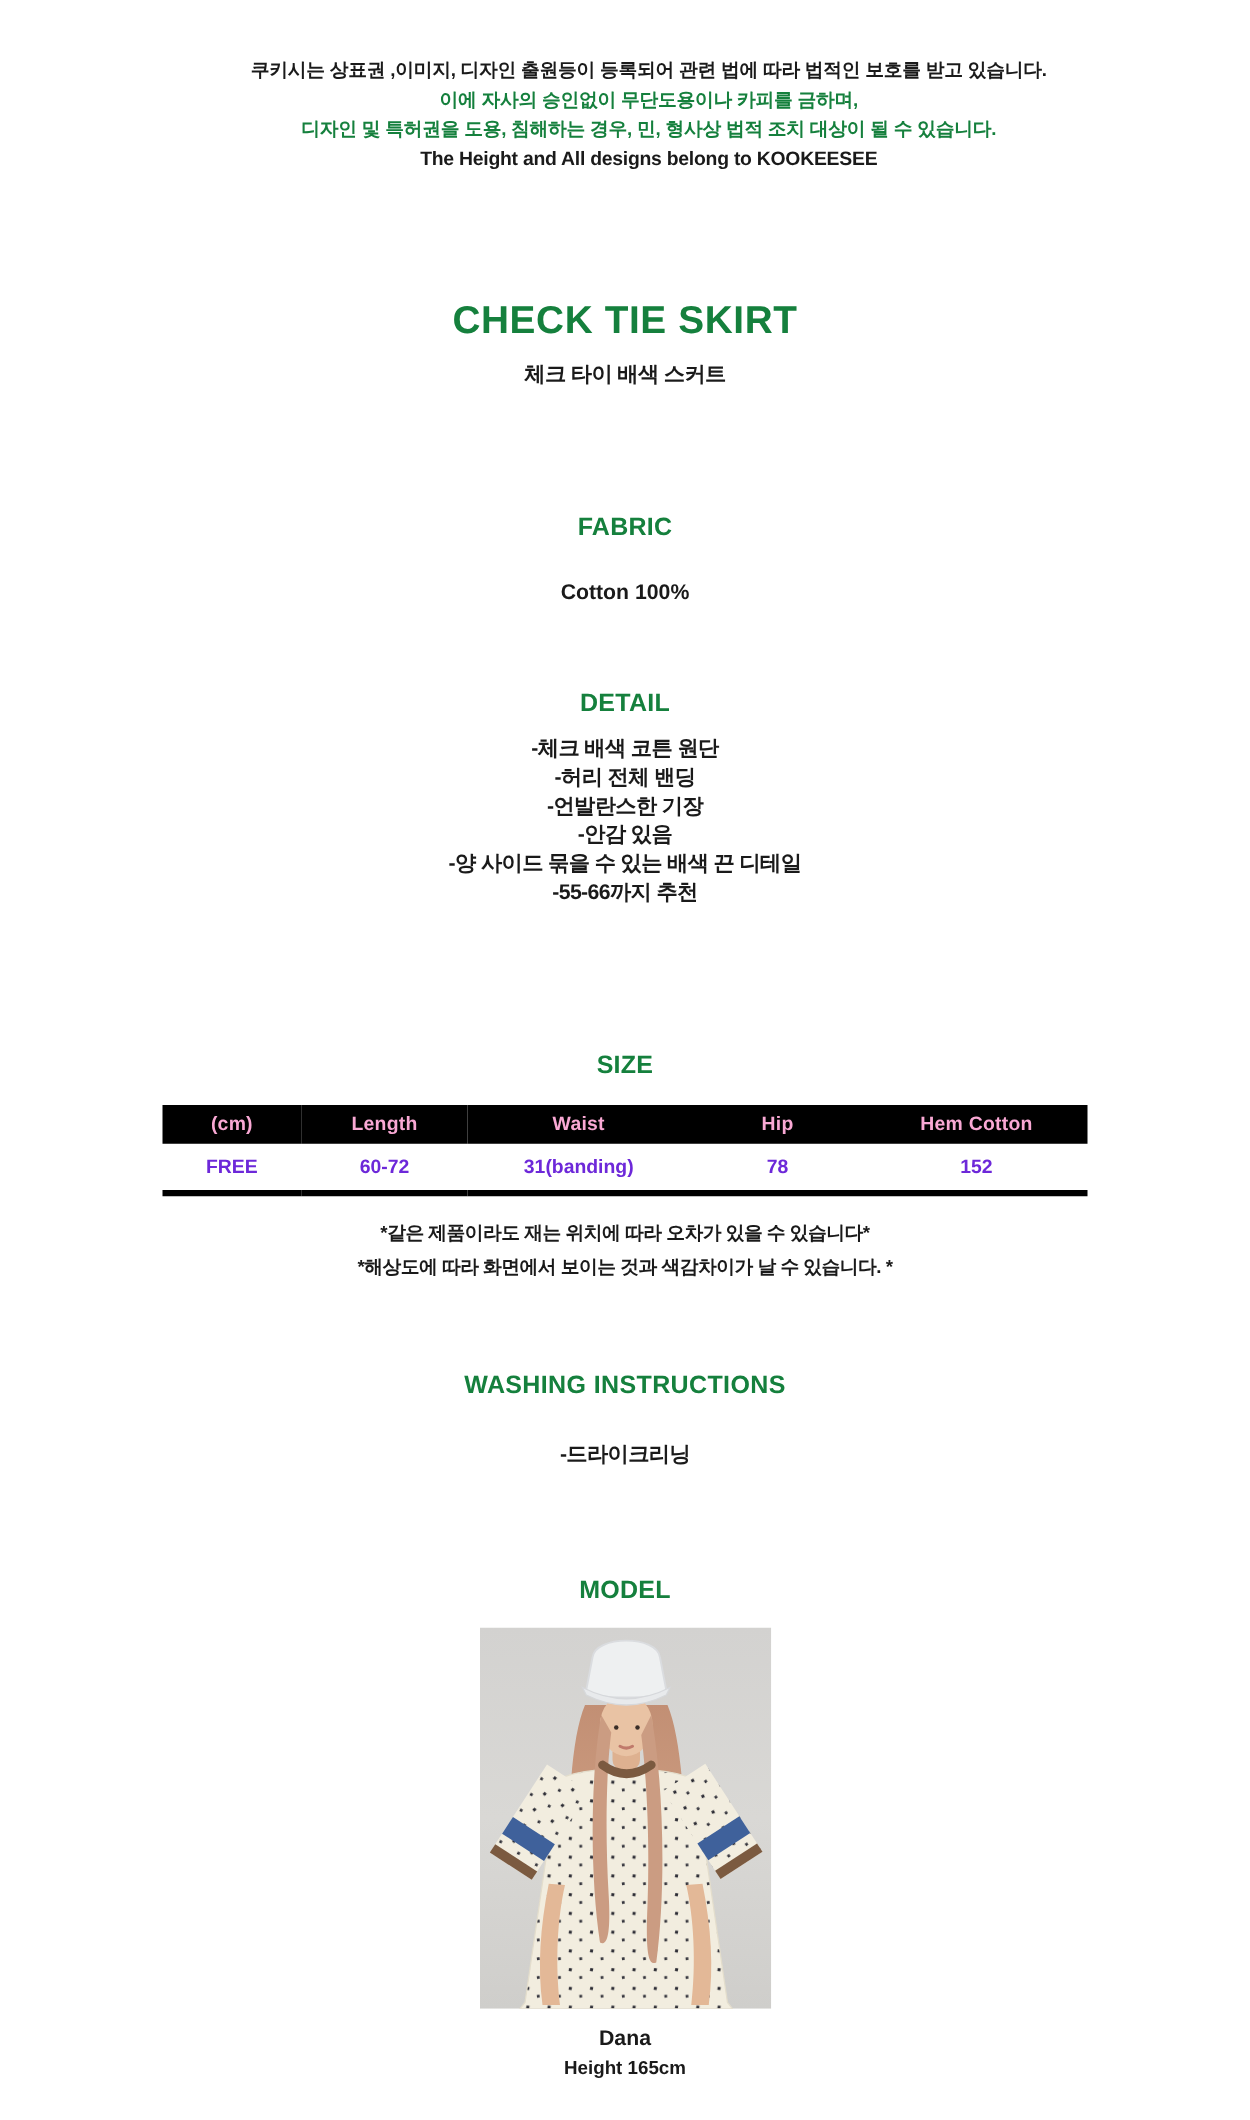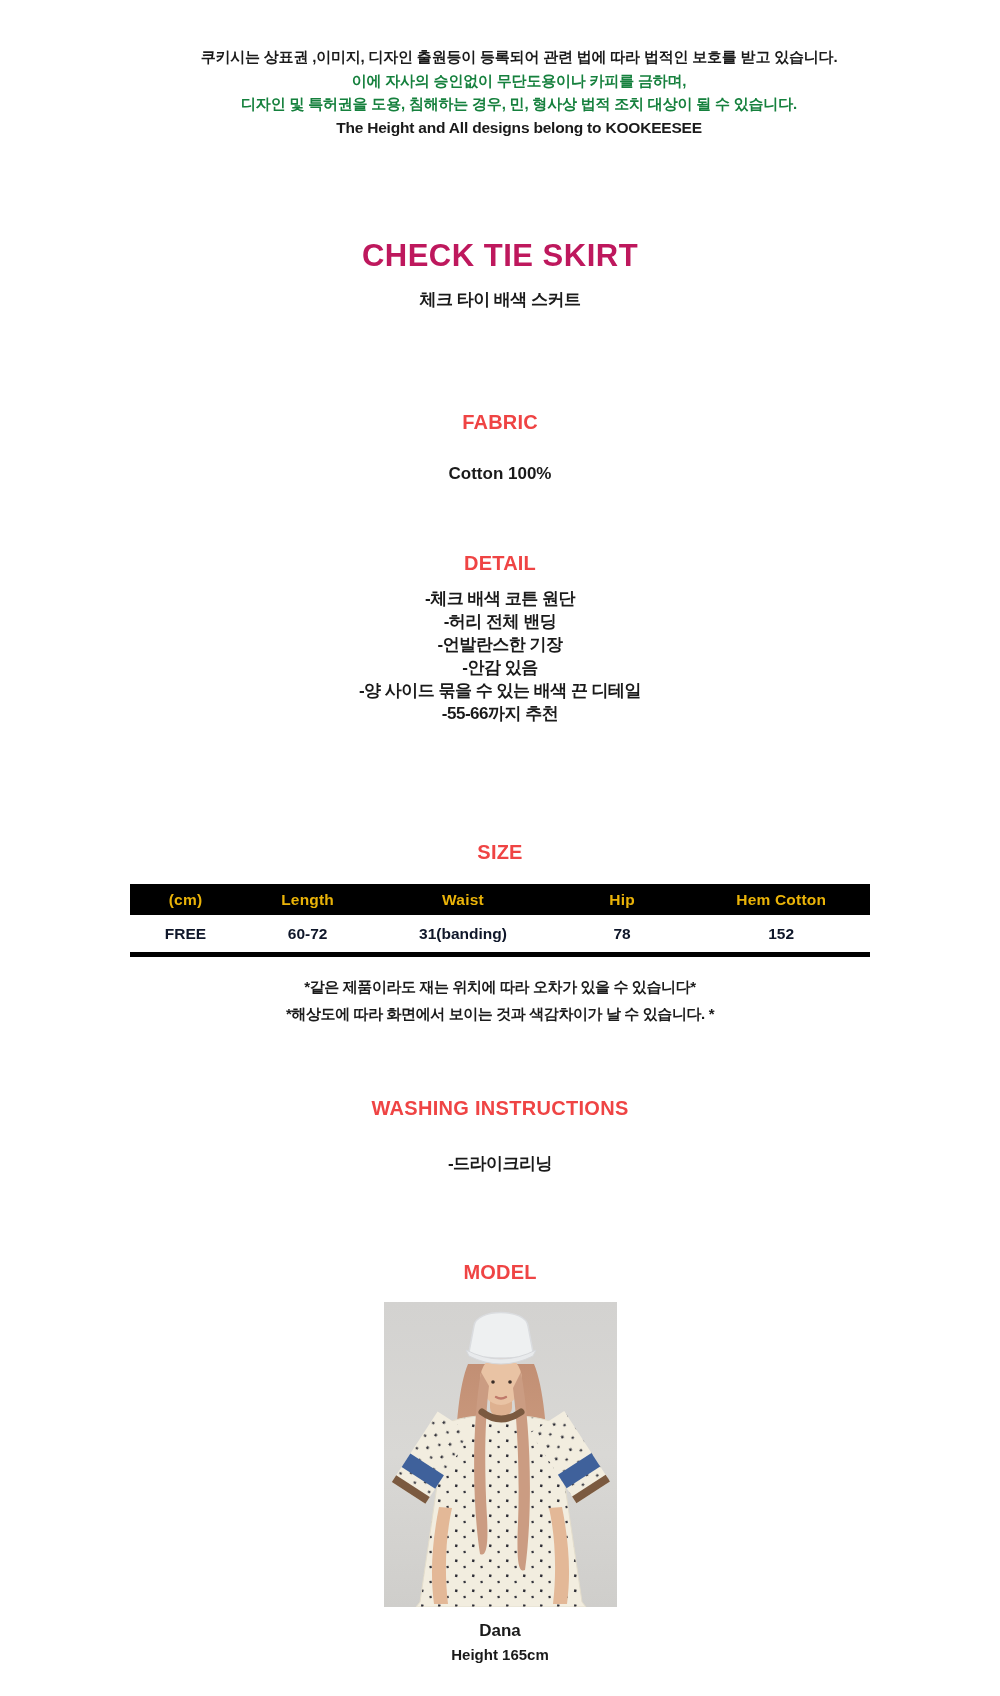--- a/index.html
+++ b/index.html
@@ -7,35 +7,35 @@
     width:1000px;height:1696px;background:#ffffff;
     font-family:"Liberation Sans","DejaVu Sans",sans-serif;
     color:#1a1a1a;-webkit-font-smoothing:antialiased;
   }
   .center{text-align:center;}
   
   .notice{padding-top:45px;font-size:15px;font-weight:700;line-height:23.5px;letter-spacing:-0.2px;padding-left:38px;}
   .notice .warn{color:#15803d;}
   .notice .en{font-weight:700;font-size:15.5px;}
   
-  .title{margin-top:99px;font-size:31px;font-weight:700;letter-spacing:0.5px;color:#be185d;}
+  .title{margin-top:99px;font-size:31px;font-weight:700;letter-spacing:0.5px;color:#15803d;}
   .subtitle{margin-top:14px;font-size:17px;font-weight:700;letter-spacing:-0.5px;}
   
-  .sec{font-size:20px;font-weight:700;letter-spacing:0.2px;color:#ef4444;}
+  .sec{font-size:20px;font-weight:700;letter-spacing:0.2px;color:#15803d;}
   .sec-fabric{margin-top:100px;}
   .fabric-val{margin-top:30px;font-size:17px;font-weight:600;}
   .sec-detail{margin-top:68px;}
   .detail-list{margin-top:12px;font-size:17px;font-weight:600;line-height:23px;letter-spacing:-0.5px;text-align:center;}
   .sec-size{margin-top:116px;}
   
   .size-table{width:740px;margin:20px auto 0 auto;border-collapse:collapse;table-layout:fixed;
     border-bottom:5px solid #000;}
-  .size-table thead th{background:#000;color:#eab308;font-size:15.5px;font-weight:600;
+  .size-table thead th{background:#000;color:#f9a8d4;font-size:15.5px;font-weight:600;
     height:31px;padding:0;text-align:center;letter-spacing:0.2px;}
-  .size-table tbody td{font-size:15.5px;font-weight:600;color:#0f172a;height:37px;
+  .size-table tbody td{font-size:15.5px;font-weight:600;color:#6d28d9;height:37px;
     padding:0;text-align:center;}
   .c1{width:15%;} .c2{width:18%;} .c3{width:24%;} .c4{width:19%;} .c5{width:24%;}
   .size-notes{margin-top:16px;font-size:15px;font-weight:700;line-height:27px;letter-spacing:-0.4px;}
   .sec-wash{margin-top:70px;letter-spacing:0.3px;}
   .wash-item{margin-top:32px;font-size:17px;font-weight:600;letter-spacing:-0.5px;}
   .sec-model{margin-top:86px;}
   
   .photo-wrap{margin-top:18px;display:flex;justify-content:center;}
   .photo{width:233px;height:305px;display:block;}
   .model-name{margin-top:14px;font-size:17px;font-weight:700;}

